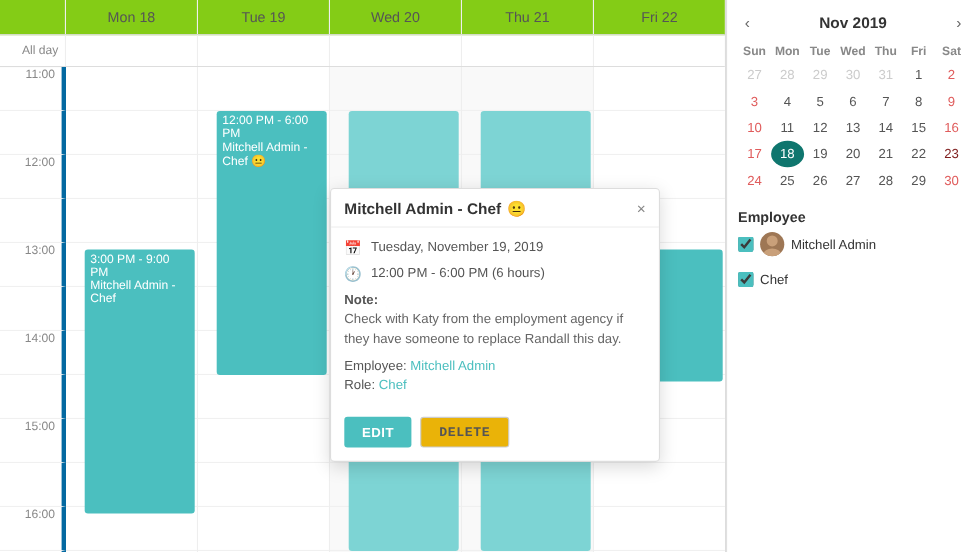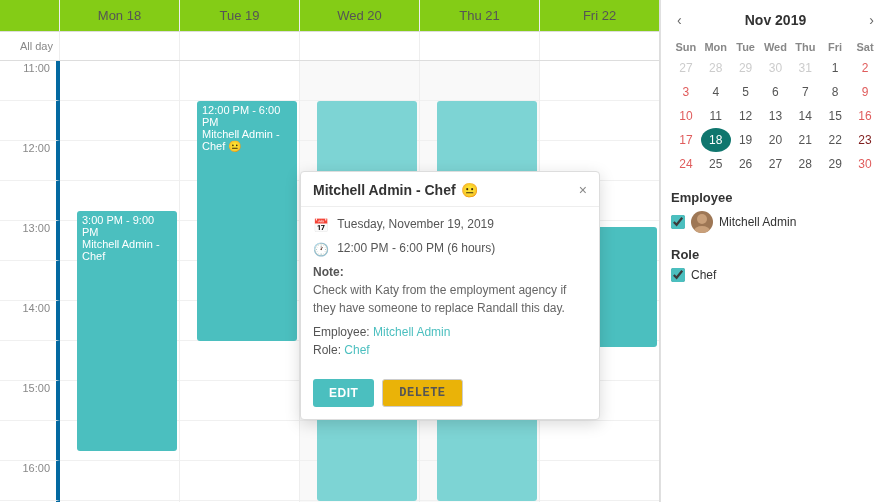--- a/index.html
+++ b/index.html
@@ -141,21 +141,21 @@
               <div class="hour-cell"></div>
               <div class="hour-cell"></div>
               <div class="hour-cell"></div>
               <div class="hour-cell"></div>
               <div class="hour-cell"></div>
               <div class="hour-cell"></div>
               <div class="hour-cell"></div>
               <div class="hour-cell"></div>
               <div class="hour-cell"></div>
 
-              <div class="event event-teal" style="top:150px; height:240px; white-space:pre-line;">3:00 PM - 9:00 PM
+              <div class="event event-teal" style="top:166px; height:240px; white-space:pre-line;">3:00 PM - 9:00 PM
 Mitchell Admin - Chef</div>
             </div>
 
             <div class="day-col" style="background:#fff;">
               <div class="hour-cell"></div>
               <div class="hour-cell"></div>
               <div class="hour-cell"></div>
               <div class="hour-cell"></div>
               <div class="hour-cell"></div>
               <div class="hour-cell"></div>
@@ -344,20 +344,19 @@
           <svg viewBox="0 0 22 22" xmlns="http://www.w3.org/2000/svg">
             <circle cx="11" cy="8" r="5" fill="#c9a07a"></circle>
             <ellipse cx="11" cy="20" rx="8" ry="5" fill="#c9a07a"></ellipse>
           </svg>
         </span>
         <span class="filter-label">Mitchell Admin</span>
       </div>
     </div>
 
     <div class="filter-section">
-      <div class="filter-title">Role</div>
       <div class="filter-item">
         <input type="checkbox" checked="" style="accent-color: rgb(75, 191, 191);">
         <span class="filter-label">Chef</span>
       </div>
     </div>
   </div>
 </div>
 
 </body></html>

